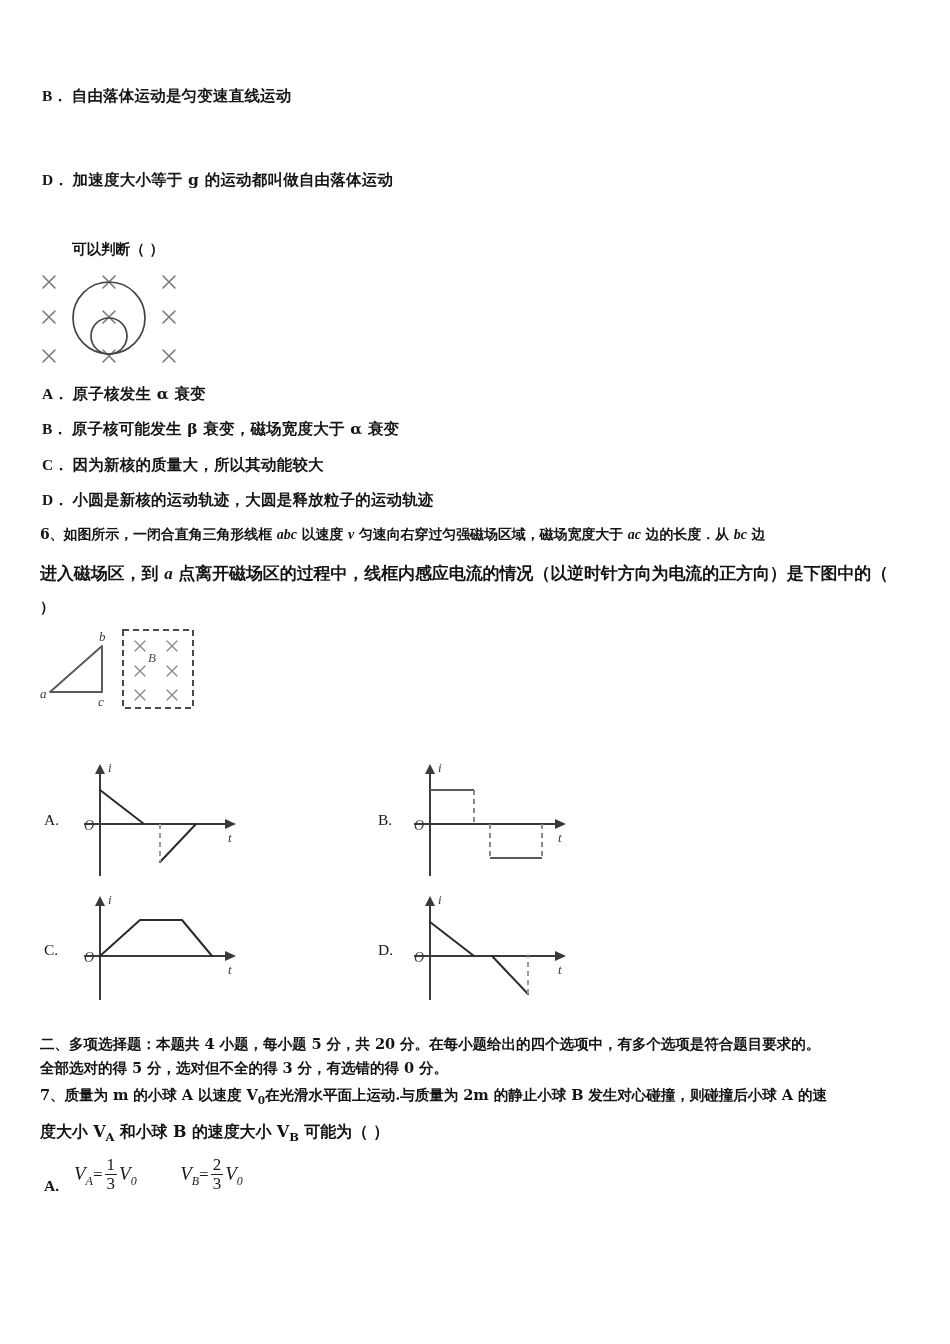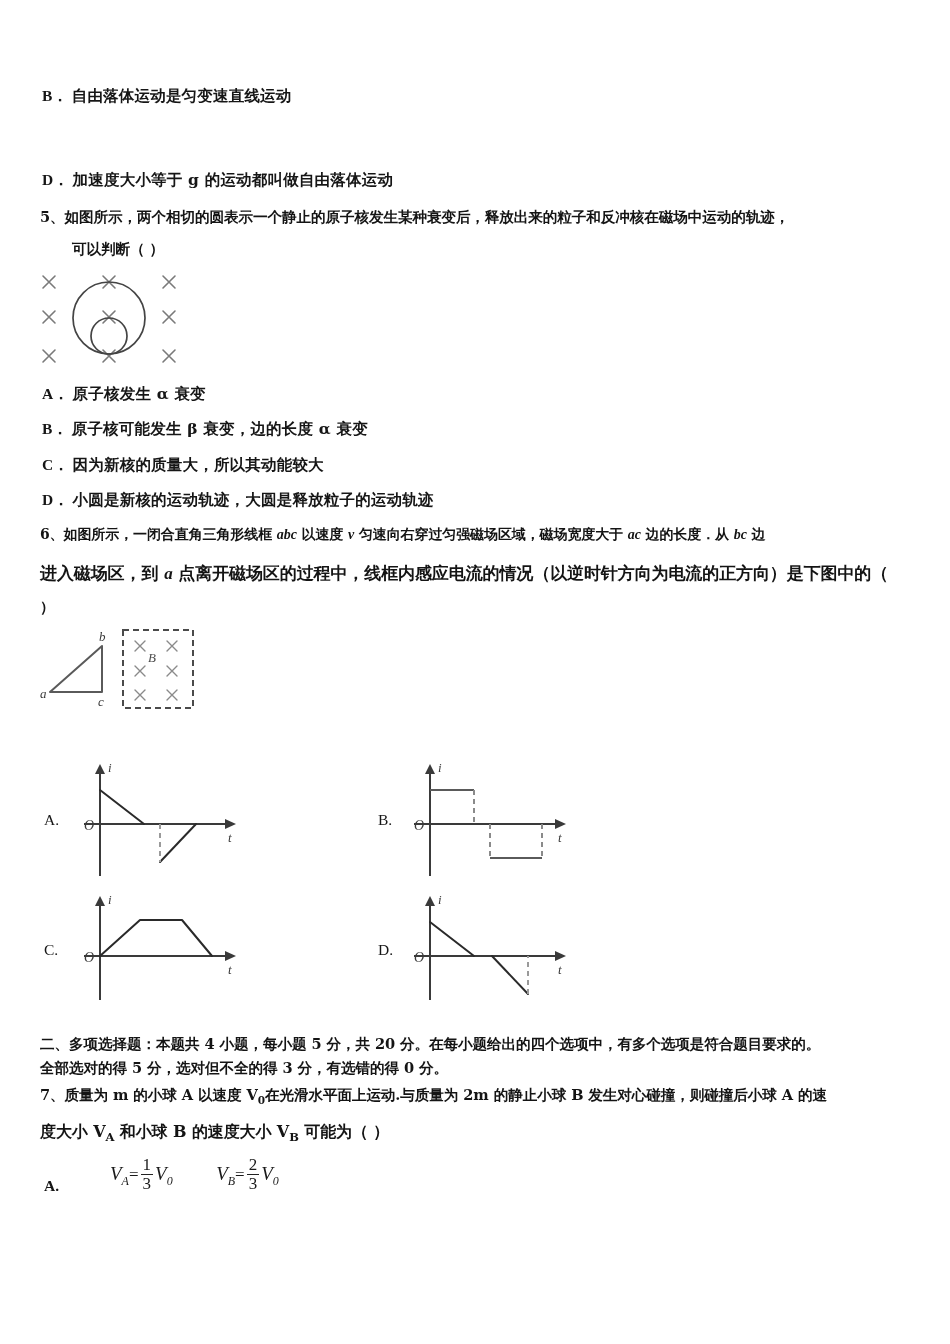--- a/index.html
+++ b/index.html
@@ -80,21 +80,20 @@
     <span class="opt-label">B．</span>
     <span class="cn">自由落体运动是匀变速直线运动</span>
   </div>
 
 
   <div class="line" style="left:42px; top:172px;">
     <span class="opt-label">D．</span>
     <span class="cn">加速度大小等于 g 的运动都叫做自由落体运动</span>
   </div>
 
-  <div class="q-text" style="left:40px; top:208px; font-size:14.6px;">5、如图所示，两个相切的圆表示一个静止的原子核发生某种衰变后，释放出来的粒子和反冲核在磁场中运动的轨迹，</div>
   <div class="q-text" style="left:40px; top:240px; font-size:14.6px;margin-left:32px;">可以判断（      ）</div>
 
   <div class="fig" style="left:34px; top:266px;">
     <svg width="150" height="108" viewBox="0 0 150 108" aria-hidden="true">
       <g stroke="#7a7a7a" stroke-width="1.6" fill="none" stroke-linecap="round">
 
         <path d="M9 10 L21 22 M21 10 L9 22"></path>
         <path d="M69 10 L81 22 M81 10 L69 22"></path>
         <path d="M129 10 L141 22 M141 10 L129 22"></path>
 
@@ -112,21 +111,21 @@
       </g>
     </svg>
   </div>
 
   <div class="line" style="left:42px; top:386px;">
     <span class="opt-label">A．</span>
     <span class="cn">原子核发生 α 衰变</span>
   </div>
   <div class="line" style="left:42px; top:421px;">
     <span class="opt-label">B．</span>
-    <span class="cn">原子核可能发生 β 衰变，边的长度 α 衰变</span>
+    <span class="cn">原子核可能发生 β 衰变，磁场宽度大于 α 衰变</span>
   </div>
   <div class="line" style="left:42px; top:457px;">
     <span class="opt-label">C．</span>
     <span class="cn">因为新核的质量大，所以其动能较大</span>
   </div>
   <div class="line" style="left:42px; top:492px;">
     <span class="opt-label">D．</span>
     <span class="cn">小圆是新核的运动轨迹，大圆是释放粒子的运动轨迹</span>
   </div>
 
@@ -259,19 +258,19 @@
   <div class="q-text" style="left:40px; top:1086px; font-size:14.6px;">
     <span>7、质量为 </span><span class="bd">m</span><span> 的小球 A 以速度 V</span><span class="sub">0</span><span>在光滑水平面上运动.与质量为 </span><span class="bd">2m</span><span> 的静止小球 B 发生对心碰撞，则碰撞后小球 A 的速</span>
   </div>
   <div class="q-text" style="left:40px; top:1122px; font-size:16px;">
     <span>度大小 V</span><span class="sub">A</span><span> 和小球 B 的速度大小 V</span><span class="sub">B</span><span> 可能为（  ）</span>
   </div>
 
   <div class="line" style="left:44px; top:1178px;">
     <span class="opt-label">A.</span>
   </div>
-  <div class="eqrow" style="left:74px; top:1157px;margin-left:36px;">
+  <div class="eqrow" style="left:74px; top:1157px;">
     <span class="mathvar">V</span><span class="mathsub">A</span><span style="font-size:17px;">=</span><span class="frac"><span class="num">1</span><span class="den">3</span></span><span class="mathvar">V</span><span class="mathsub">0</span>
     <span style="display:inline-block; width:34px;"></span>
     <span class="mathvar">V</span><span class="mathsub">B</span><span style="font-size:17px;">=</span><span class="frac"><span class="num">2</span><span class="den">3</span></span><span class="mathvar">V</span><span class="mathsub">0</span>
   </div>
 
 </div>
 
 </body></html>

